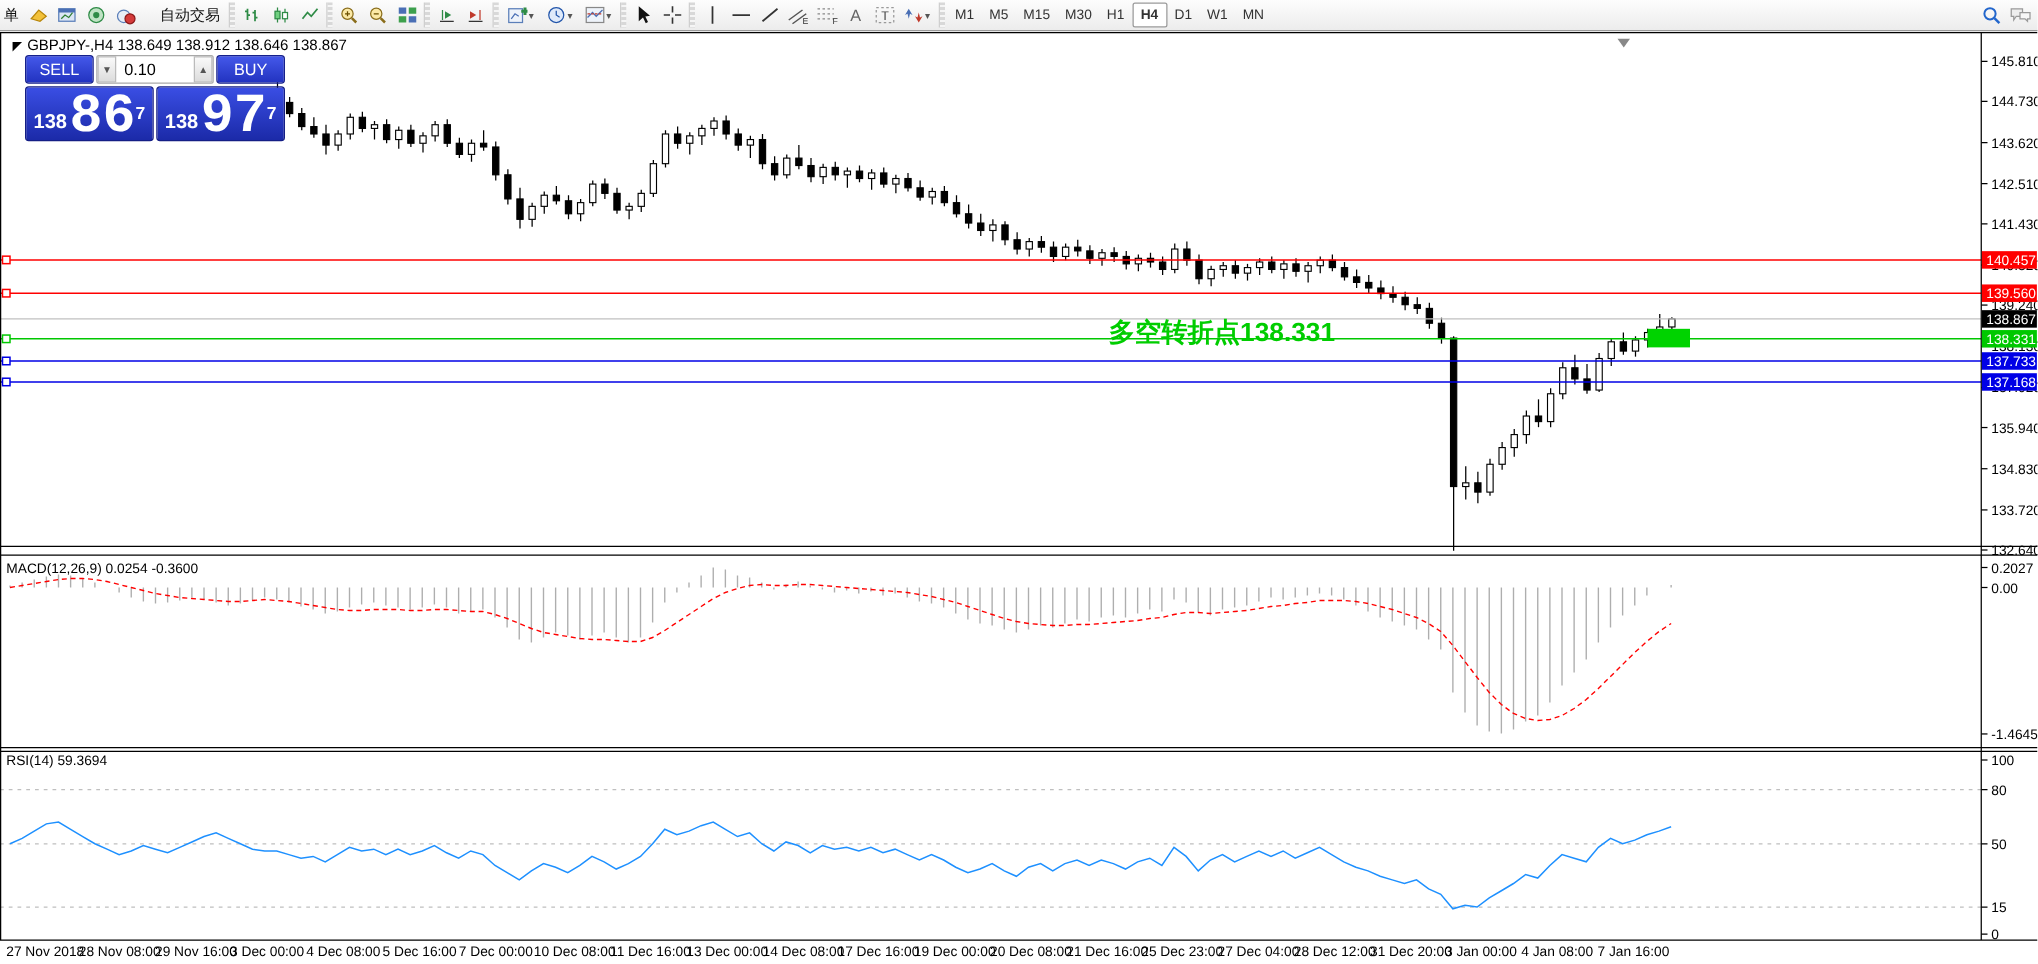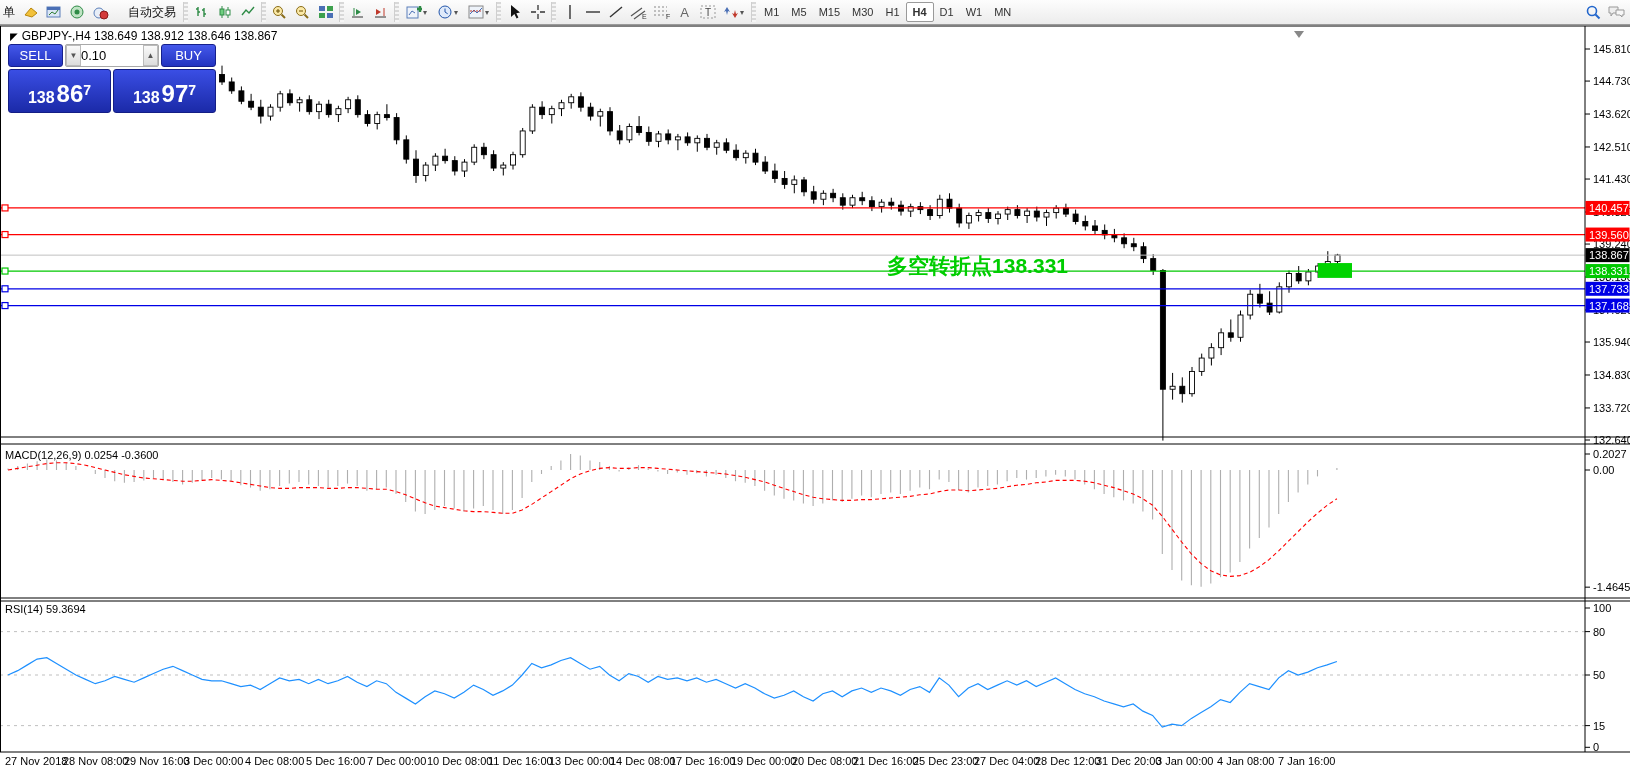--- a/index.html
+++ b/index.html
@@ -21,38 +21,38 @@
   #menu-char { font-size:12px; color:#111; padding:0 4px 0 1px; }
   #autotrade-label { font-size:12px; color:#111; margin-left:19px; }
   #tb-right { margin-left:auto; display:flex; align-items:center; }
 
   #chartwin { position:absolute; left:0; top:25px; width:1630px; height:746px; background:#fff; }
   #cv { position:absolute; left:0; top:0; z-index:1; }
 
   #chart-title { position:absolute; left:10px; top:4px; z-index:3; font-size:12px; font-weight:400; color:#000; }
   #chart-title .tri { font-size:10px; margin-right:4px; }
 
-  #trade-panel { position:absolute; left:8px; top:19px; z-index:4; width:224px; }
+  #trade-panel { position:absolute; left:20px; top:19px; z-index:4; width:224px; }
   .tp-row1 { display:flex; height:23px; }
   .tp-btn { background:linear-gradient(#4458ea,#2233c0); color:#fff; font-size:13px;
             border:1px solid #16208c; border-radius:3px; display:flex; align-items:center;
             justify-content:center; width:55px; }
   #vol-box { display:flex; align-items:center; border:1px solid #a9a9a9; background:#fff;
              border-radius:2px; width:94px; margin:0 2px; }
   .vol-btn { width:15px; height:100%; background:linear-gradient(#fafafa,#dcdcdc);
              color:#555; font-size:8px; display:flex; align-items:center; justify-content:center;
              border:1px solid #bbb; }
-  #vol-val { flex:1; text-align:left; padding-right:24px; font-size:13px; color:#000; }
+  #vol-val { flex:1; text-align:center; padding-right:24px; font-size:13px; color:#000; }
   .tp-row2 { display:flex; margin-top:2px; }
   .big-quote { background:linear-gradient(#3a4ee4,#1b2aa8); border:1px solid #141e85; border-radius:3px;
                color:#fff; width:103px; height:44px; display:flex; align-items:flex-end;
                justify-content:center; padding-bottom:3px; }
   .big-quote + .big-quote { margin-left:2px; }
   .bq-small { font-size:16px; font-weight:700; margin-right:2px; line-height:22px; }
-  .bq-big { font-size:24px; font-weight:700; line-height:30px; }
+  .bq-big { font-size:44px; font-weight:700; line-height:30px;font-family:Liberation Mono, monospace; }
   .bq-sup { font-size:14px; font-weight:700; line-height:36px; vertical-align:top; align-self:flex-start; margin-top:2px; }
 
   #annotation { position:absolute; left:826px; top:227px; width:242px; z-index:3;
                 text-align:right; font-size:21px; font-weight:700; color:#00cd00;
                 font-family:"Liberation Sans", sans-serif; white-space:nowrap; }
   #macd-label { position:absolute; left:5px; top:424px; z-index:3; font-size:11px; color:#000; }
   #rsi-label  { position:absolute; left:5px; top:578px; z-index:3; font-size:11px; color:#000; }
 </style>
 </head>
 <body>

